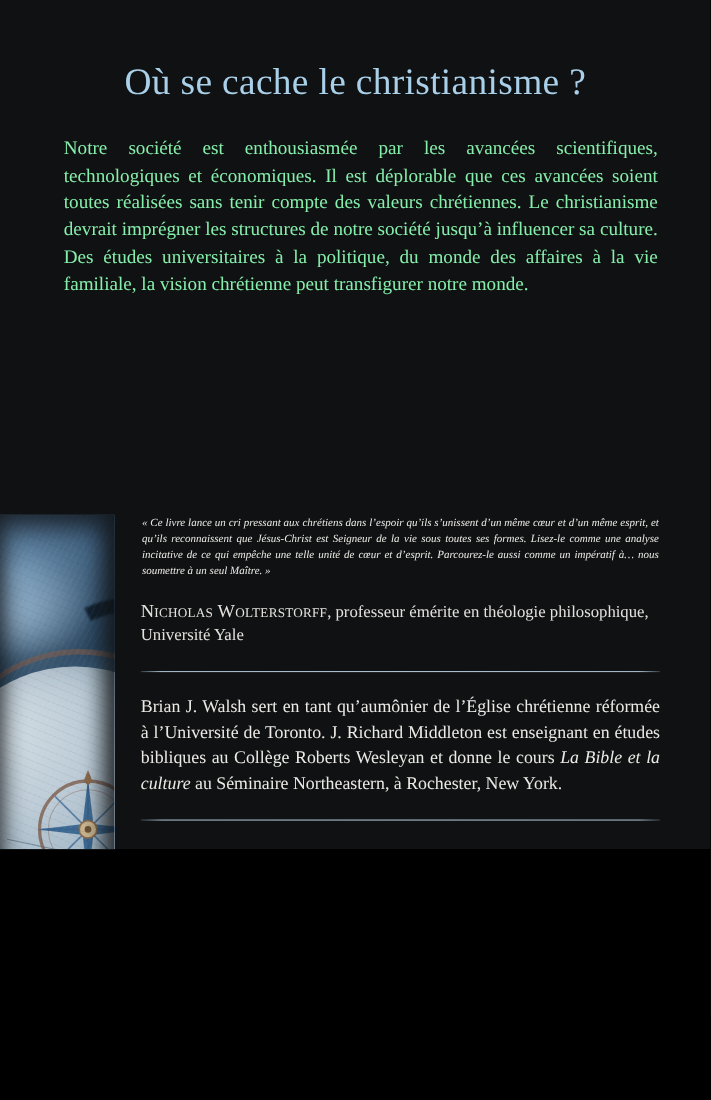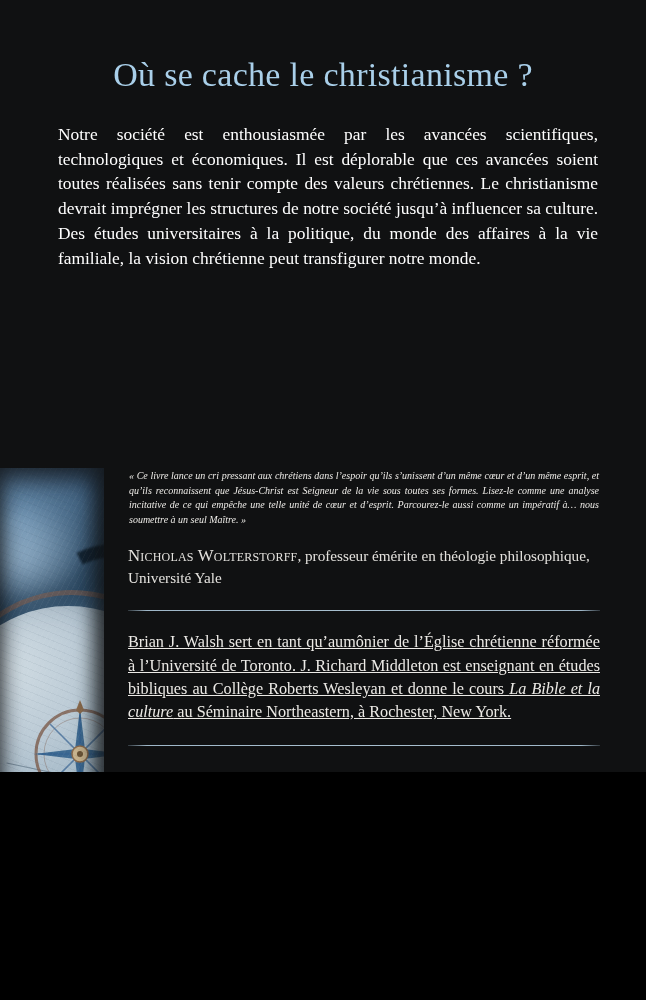--- a/index.html
+++ b/index.html
@@ -38,21 +38,21 @@
     left: 58px;
     top: 122px;
     width: 540px;
   }
   .body-block p {
     margin: 0 0 19px 0;
     font-size: 17.4px;
     line-height: 1.42;
     text-align: justify;
     text-align-last: left;
-    color: #ffffff;
+    color: #86efac;
     hyphens: auto;
   }
   .body-block p:last-child { margin-bottom: 0; }
 
   
   .globe-art {
     position: absolute;
     left: 0;
     top: 468px;
     width: 104px;
@@ -162,21 +162,20 @@
     background: linear-gradient(to right, rgba(150,178,198,0.25), #9fb7c8 4%, #a9c0d0 50%, #9fb7c8 96%, rgba(150,178,198,0.25));
     margin: 22px 0 0 0;
   }
   .bio {
     margin: 20px 0 0 0;
     font-size: 16.2px;
     line-height: 1.44;
     text-align: justify;
     text-align-last: left;
     color: #eceae6;
-    text-decoration: underline;
   }
   .bio em { font-style: italic; }
   .rule-bottom {
     height: 1px;
     background: linear-gradient(to right, rgba(150,178,198,0.25), #9fb7c8 4%, #a9c0d0 50%, #9fb7c8 96%, rgba(150,178,198,0.25));
     margin: 20px 0 0 0;
   }
 
   
   .footer {

